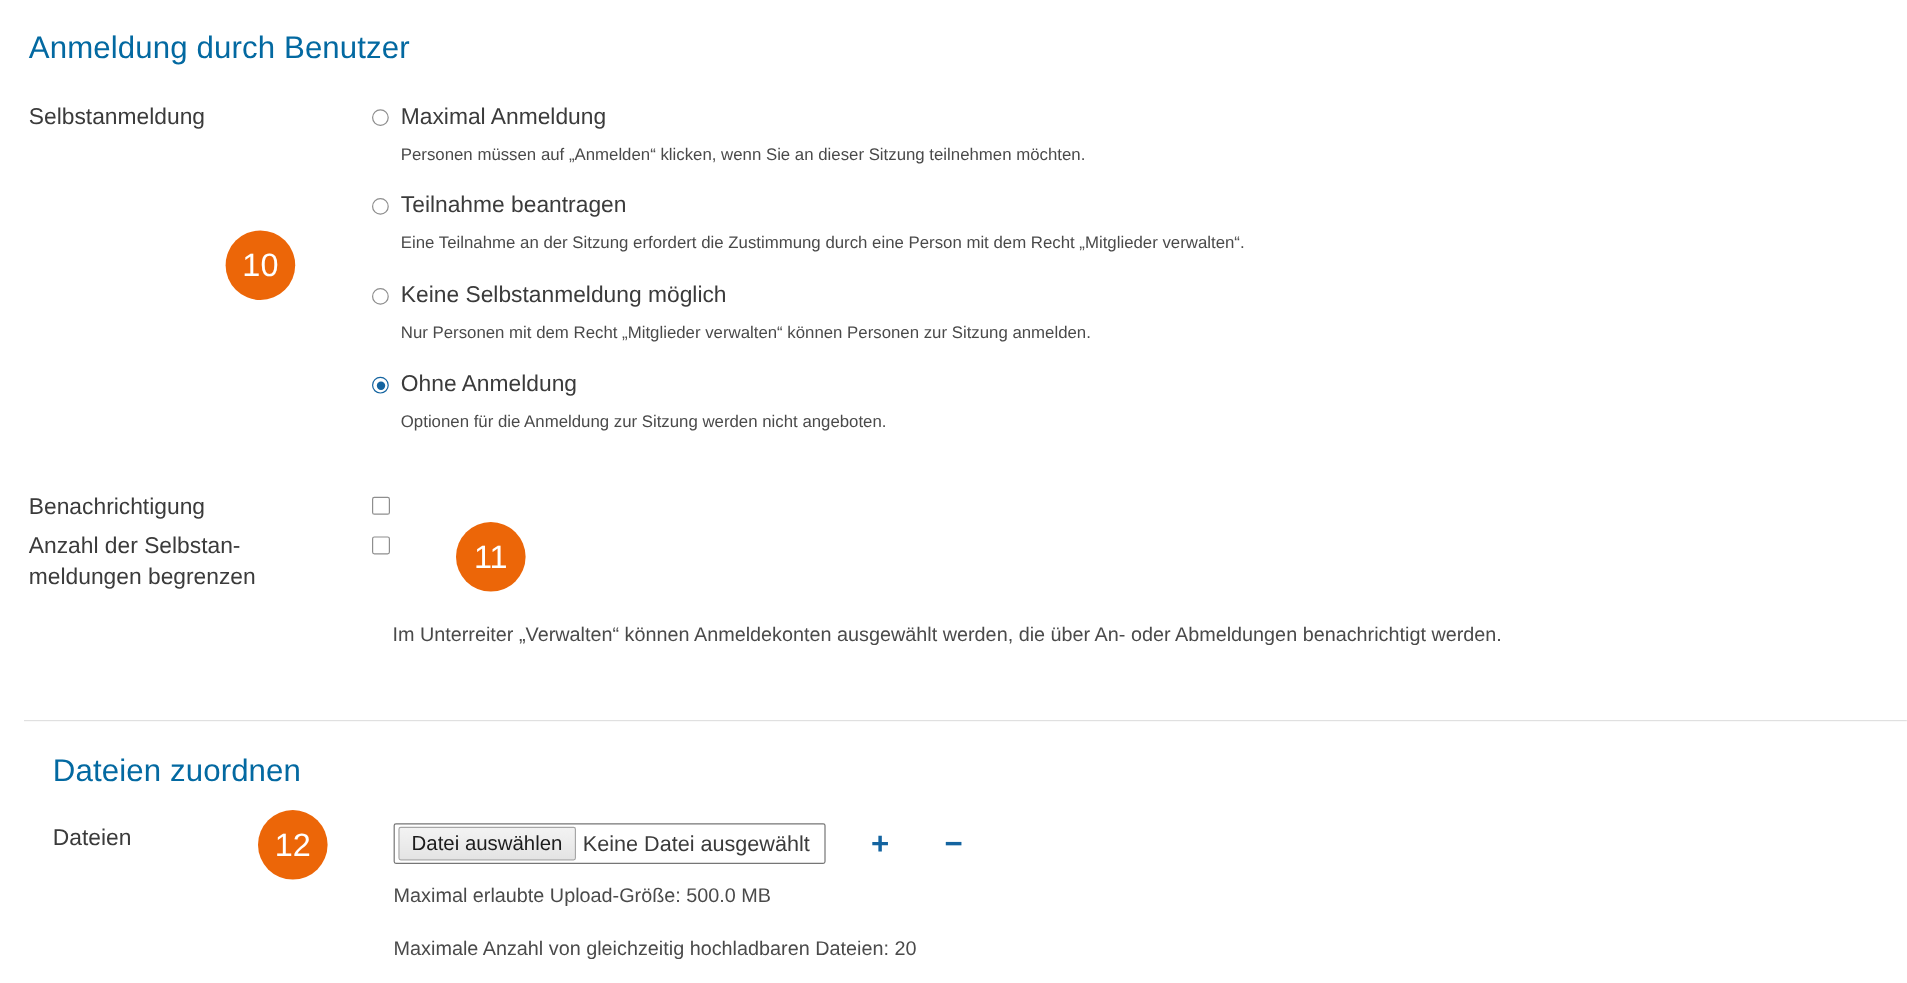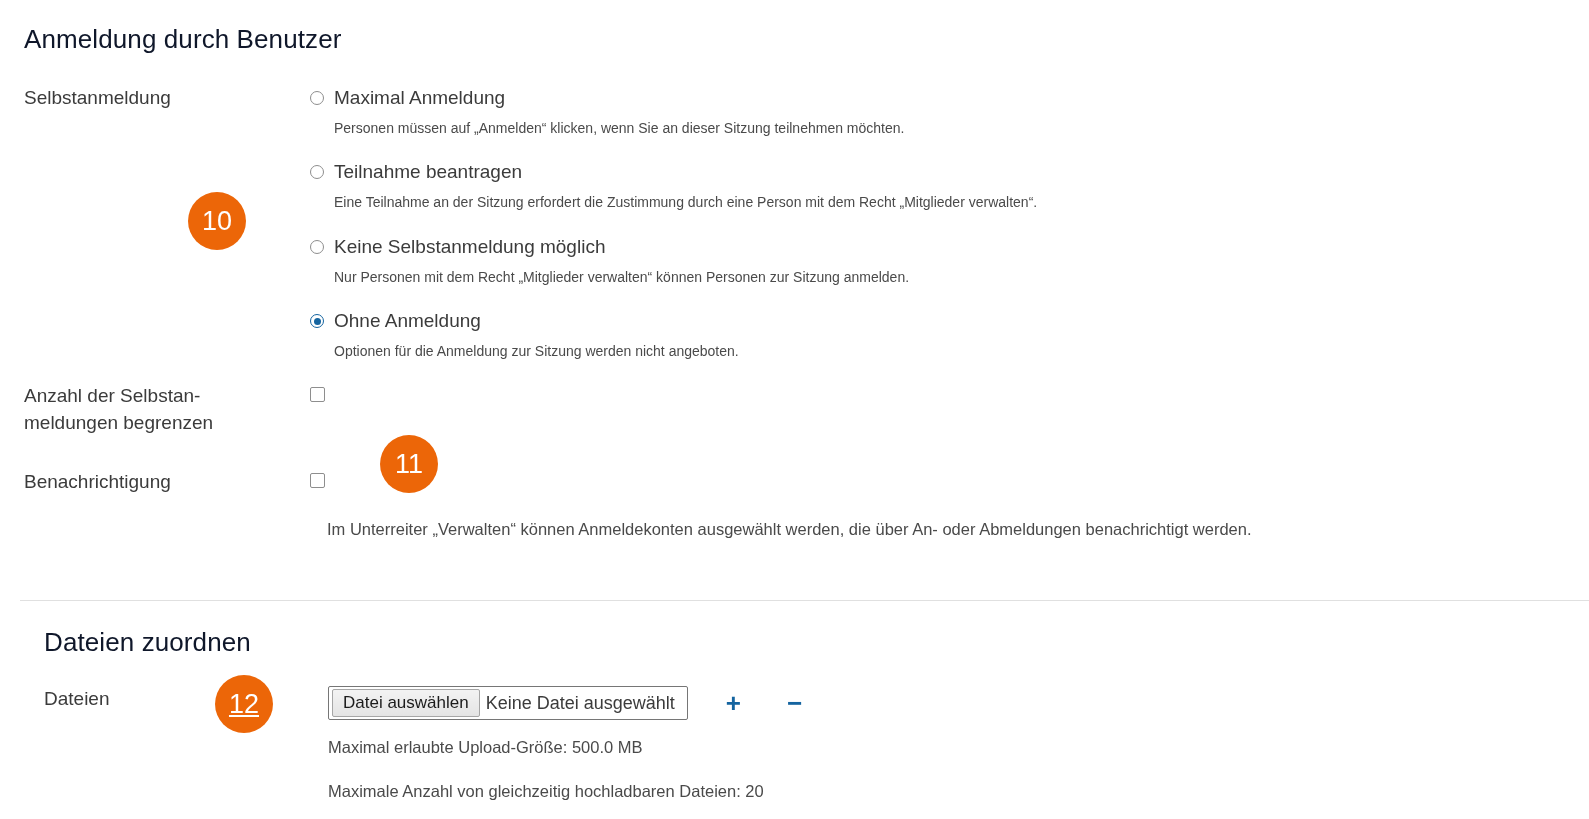--- a/index.html
+++ b/index.html
@@ -28,21 +28,21 @@
     position: relative;
     box-sizing: border-box;
   }
   .section-divider {
     border-top: 1px solid #e0e0e0;
   }
 
   .section-title {
     font-size: 26px;
     font-weight: 400;
-    color: #0f172a;
+    color: #0369a1;
     letter-spacing: 0.1px;
   }
 
   .row {
     display: flex;
     align-items: flex-start;
   }
 
   .row-label {
     font-size: 19px;
@@ -178,21 +178,21 @@
     font-size: 27px;
     font-weight: 400;
     display: flex;
     align-items: center;
     justify-content: center;
     font-family: "Liberation Sans", sans-serif;
     z-index: 5;
   }
   #badge-10 { left: 188px; top: 192px; }
   #badge-11 { left: 380px; top: 435px; }
-  #badge-12 { left: 215px; top: 675px; text-decoration: underline; }
+  #badge-12 { left: 215px; top: 675px; }
 </style>
 </head>
 <body>
 
 <div class="page">
 
   <div class="section" style="padding-top:24px; height:600px;">
 
     <div class="section-title" style="margin-left:24px; margin-bottom:30px;">Anmeldung durch Benutzer</div>
 
@@ -221,35 +221,35 @@
         <div class="option-help">Nur Personen mit dem Recht „Mitglieder verwalten“ können Personen zur Sitzung anmelden.</div>
 
         <div class="radio-option">
           <span class="radio-mark checked"></span>
           <span class="radio-label">Ohne Anmeldung</span>
         </div>
         <div class="option-help" style="margin-bottom:16px;">Optionen für die Anmeldung zur Sitzung werden nicht angeboten.</div>
       </div>
     </div>
 
+    <div class="row" style="margin-top:33px;">
+      <div class="label-col">
+        <div class="row-label">Benachrichtigung</div>
+      </div>
+      <div class="field-col" style="padding-top:4px;">
+        <span class="checkbox-mark"></span>
+      </div>
+    </div>
+
     <div class="row" style="margin-top:6px;">
       <div class="label-col">
         <div class="row-label">
           <span>Anzahl der Selbstan-</span><br>
           <span>meldungen begrenzen</span>
         </div>
-      </div>
-      <div class="field-col" style="padding-top:4px;">
-        <span class="checkbox-mark"></span>
-      </div>
-    </div>
-
-    <div class="row" style="margin-top:33px;">
-      <div class="label-col">
-        <div class="row-label">Benachrichtigung</div>
       </div>
       <div class="field-col" style="padding-top:4px;">
         <span class="checkbox-mark"></span>
       </div>
     </div>
 
     <div class="help-text" style="margin-left:327px; margin-top:22px;">Im Unterreiter „Verwalten“ können Anmeldekonten ausgewählt werden, die über An- oder Abmeldungen benachrichtigt werden.</div>
   </div>
 
   <div class="section section-divider" style="padding-top:26px;margin-left:20px;">

